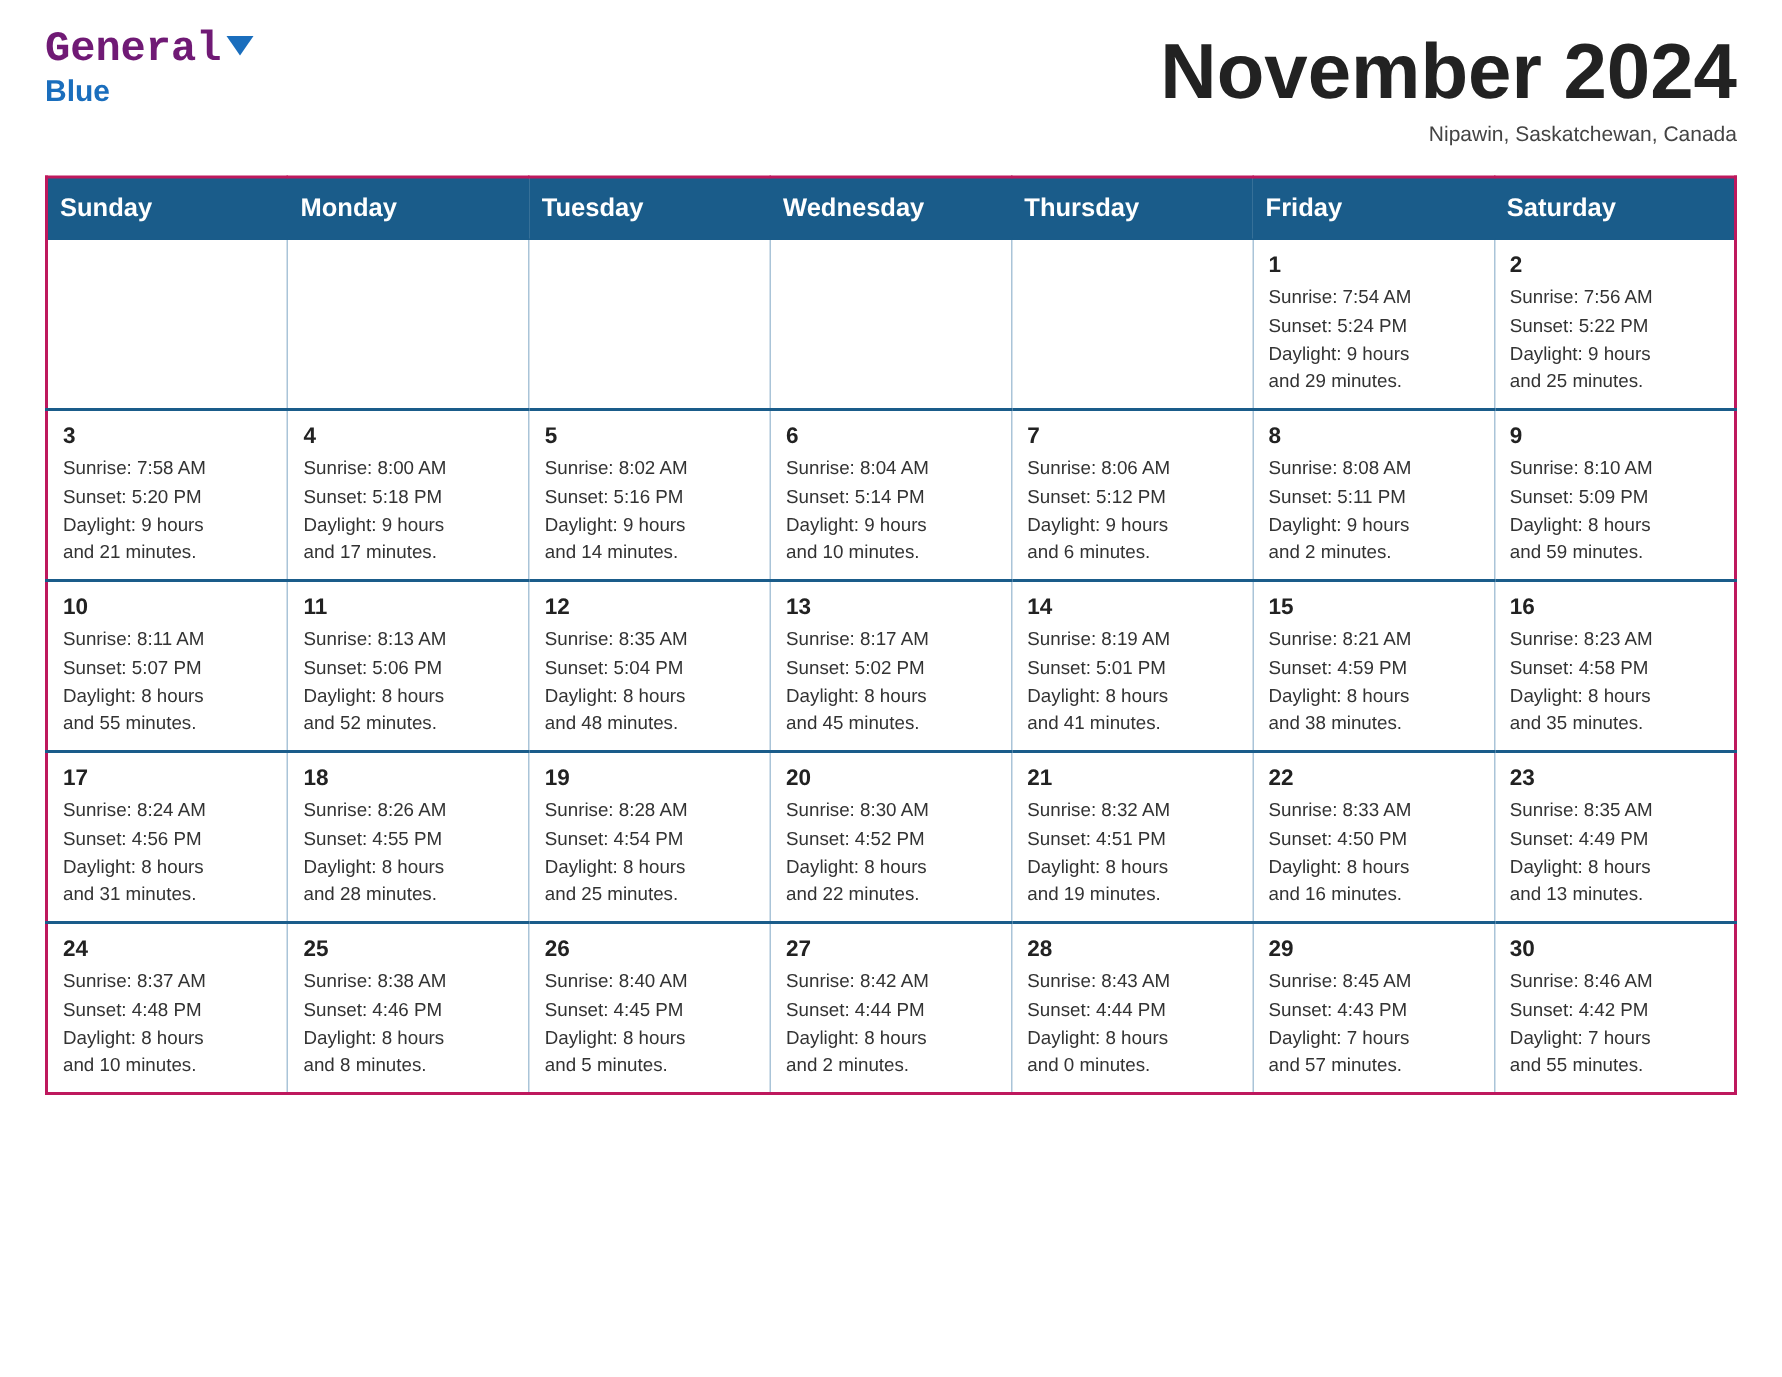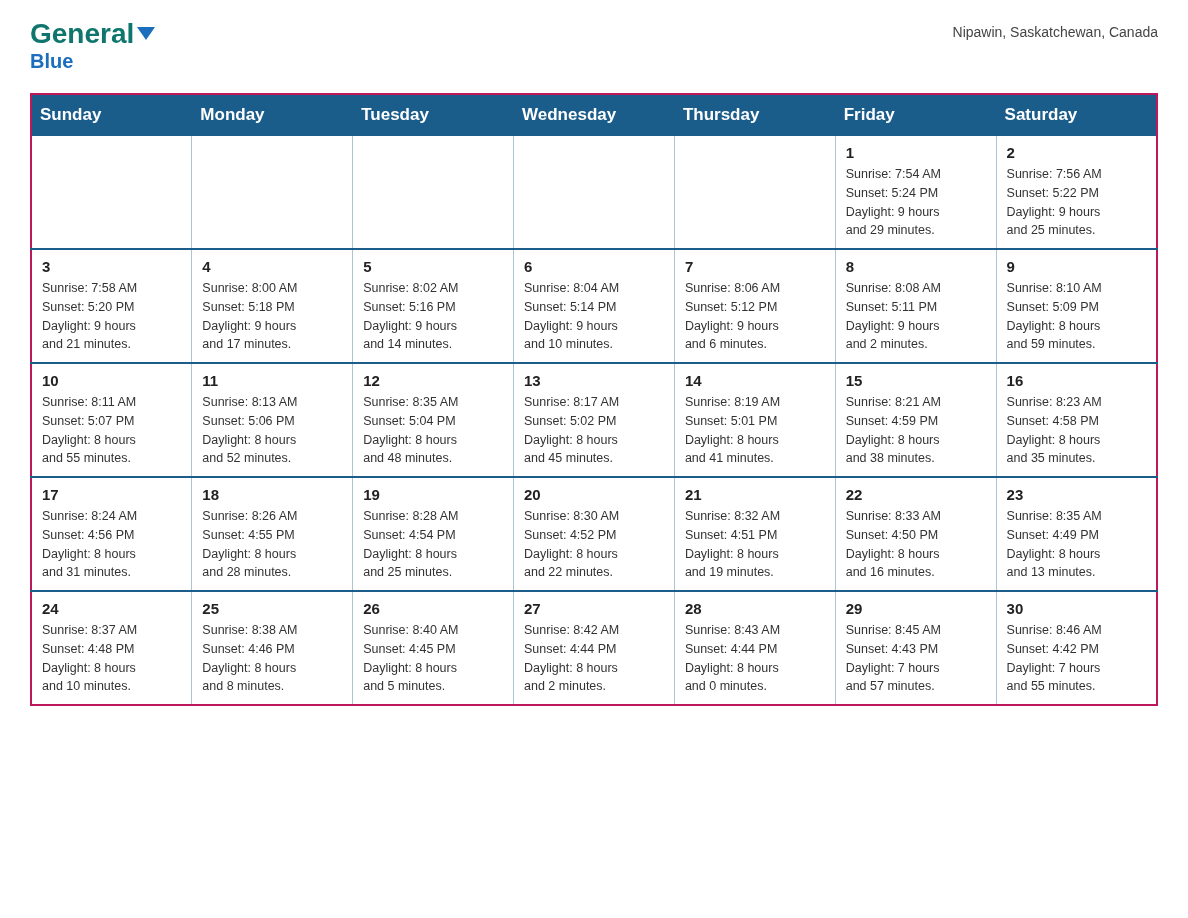--- a/index.html
+++ b/index.html
@@ -17,22 +17,23 @@
       margin-bottom: 20px;
     }
     .logo {
       display: flex;
       flex-direction: column;
       align-items: flex-start;
     }
     .logo-text {
       font-size: 28px;
       font-weight: bold;
-      color: #0f766e;
+      color: #701a75;
       line-height: 1;
+      font-family: Liberation Mono, monospace;
     }
     .logo-bottom {
       font-size: 20px;
       font-weight: bold;
       color: #1a6ebd;
       margin-top: 2px;
     }
     .title-block {
       text-align: right;
     }
@@ -94,20 +95,21 @@
 <body>
 
 <div class="header">
   <div class="logo">
     <div class="logo-text">
       General<span style="display:inline-block;width:0;height:0;border-left:9px solid transparent;border-right:9px solid transparent;border-top:13px solid #1a6ebd;margin-left:3px;vertical-align:middle;position:relative;top:-2px;"></span>
     </div>
     <div class="logo-bottom">Blue</div>
   </div>
   <div class="title-block">
+    <div class="month-title">November 2024</div>
     <div class="location">Nipawin, Saskatchewan, Canada</div>
   </div>
 </div>
 
 <table class="calendar">
   <thead>
     <tr>
     <th>Sunday</th>
         <th>Monday</th>
         <th>Tuesday</th>

